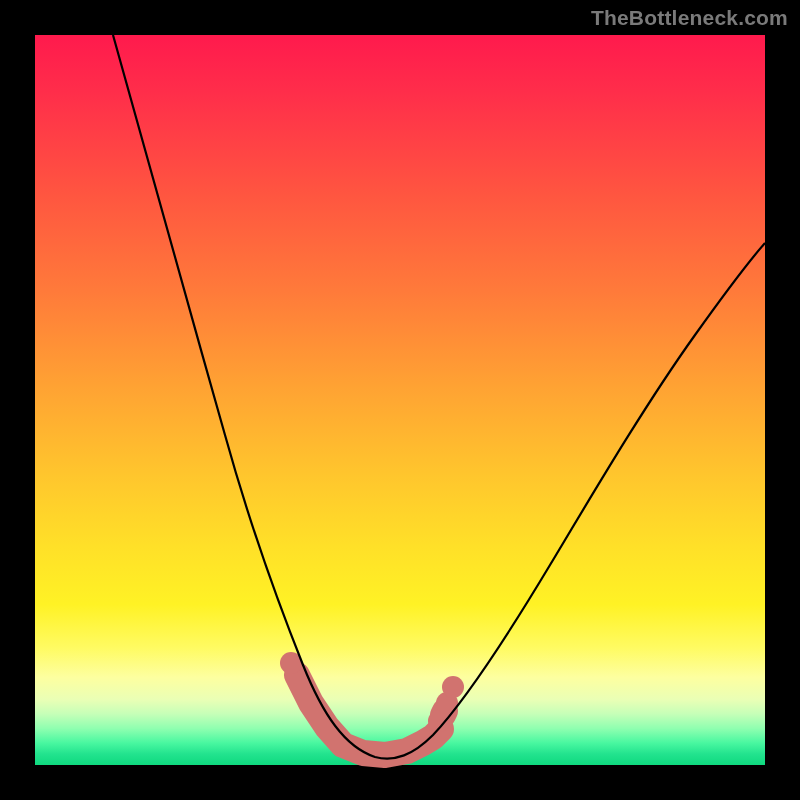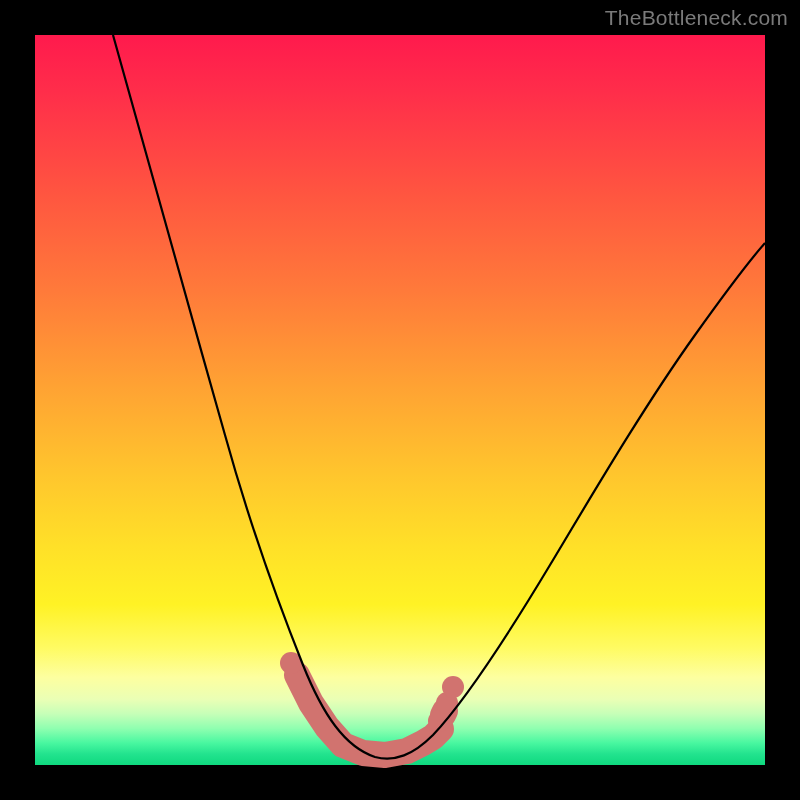--- a/index.html
+++ b/index.html
@@ -45,21 +45,21 @@
       #22e38e 98.5%,
       #0fd97f 100%
     );
   }
   .watermark {
     position: absolute;
     top: 6px;
     right: 12px;
     color: #7a7a7a;
     font-size: 21px;
-    font-weight: 400;
+    font-weight: 700;
     letter-spacing: 0.2px;
     user-select: none;
   }
   svg.curve {
     position: absolute;
     top: 0;
     left: 0;
     width: 730px;
     height: 730px;
     overflow: visible;

